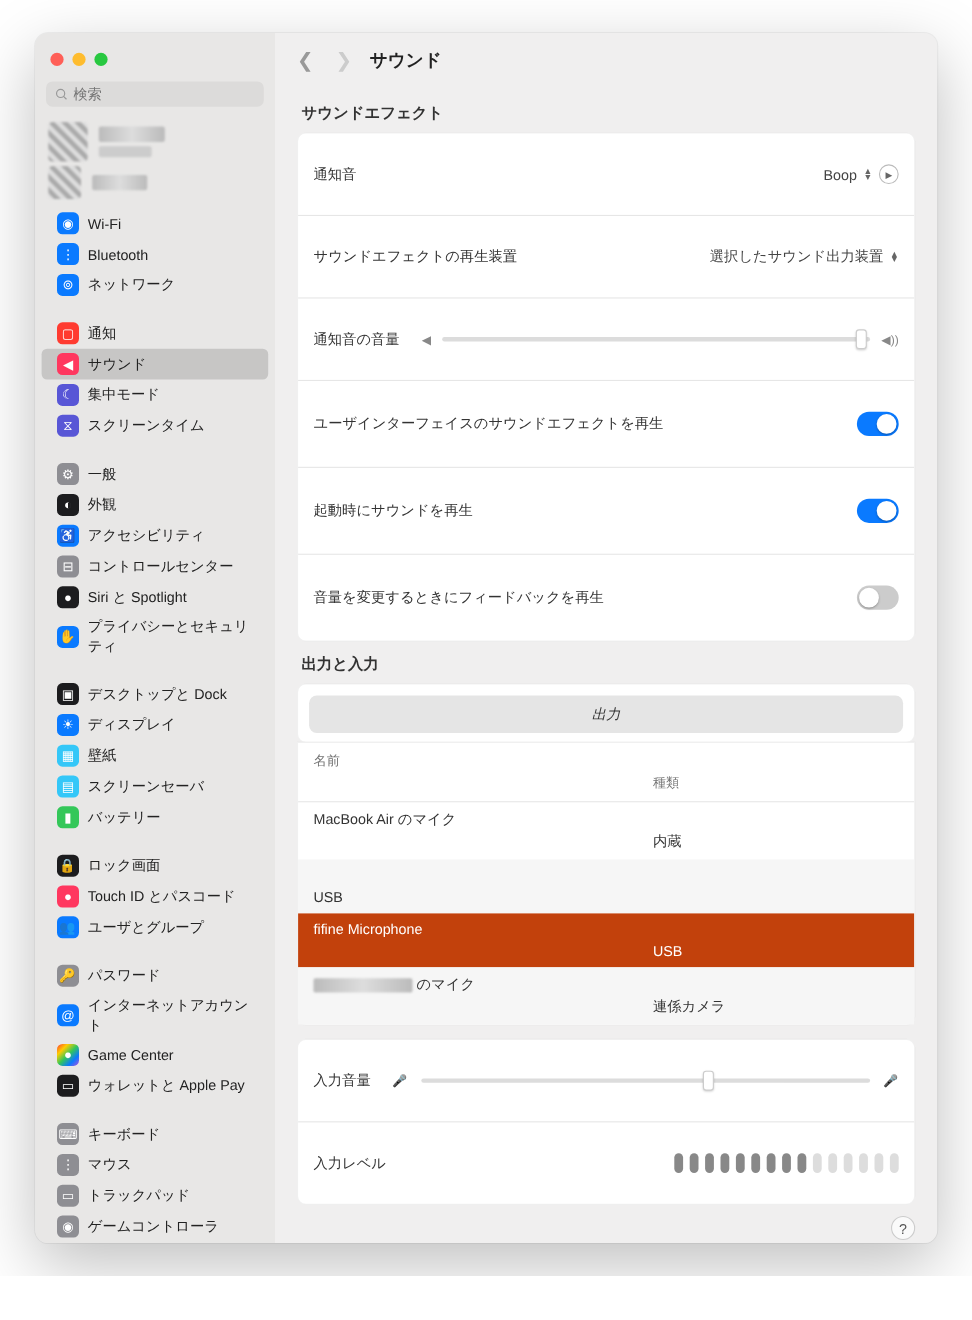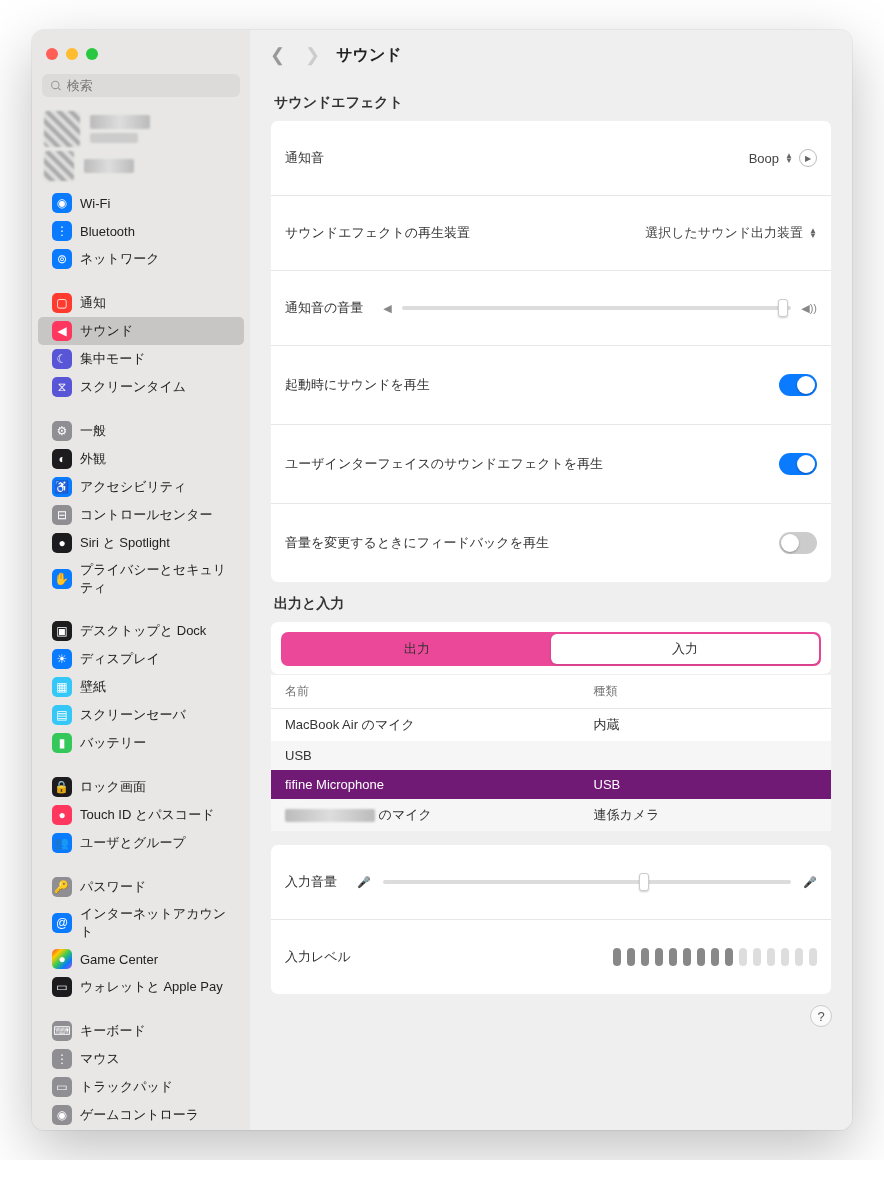--- a/index.html
+++ b/index.html
@@ -37,27 +37,27 @@
 .toggle { width: 38px; height: 22px; border-radius: 11px; position: relative; }
 .toggle.on { background: #0a7aff; }
 .toggle.off { background: #ccc; }
 .toggle::after { content:''; position:absolute; width:18px; height:18px; background:#fff; border-radius:50%; top:2px; box-shadow:0 1px 2px rgba(0,0,0,0.3);}
 .toggle.on::after { right: 2px; }
 .toggle.off::after { left: 2px; }
 .slider { flex:1; height: 4px; background: #dcdcdc; border-radius: 2px; margin: 0 10px; position: relative; }
 .slider .thumb { position:absolute; width:10px; height:18px; background:#fff; border:1px solid #ccc; border-radius:3px; top:-7px; box-shadow:0 1px 2px rgba(0,0,0,0.2);}
 .vol-row { display:flex; align-items:center; flex:1; margin-left: 20px;}
 .vol-icon { font-size:11px; color:#888; }
-.seg { display: flex; background: #ec4899; border-radius: 7px; padding: 2px; }
+.seg { display: flex; background: #e5e5e5; border-radius: 7px; padding: 2px; font-style: italic; }
 .seg div { flex:1; text-align:center; padding: 6px 0; font-size: 13px; color:#333; border-radius: 6px; cursor:default;}
 .seg div.active { background: #fff; box-shadow: 0 1px 3px rgba(0,0,0,0.15); }
 .table-head { display:flex; padding: 8px 14px; font-size: 12px; color: #737373; border-bottom:1px solid #e6e6e6;}
-.col1 { flex: 0 0 58%; } .col2 { flex: 1; }
+.col1 { flex: 0 0 58%; } .col2 { flex: 1; margin-top: 20px; }
 .trow { display:flex; padding: 7px 14px; font-size: 13px; color:#333; }
-.trow.sel { background: #701a75; color:#fff; }
+.trow.sel { background: #c2410c; color:#fff; }
 .trow.alt { background: #f6f6f6; }
 .level { display:flex; gap:6px; align-items:center;}
 .level span { width:8px; height:18px; border-radius:4px; background:#ddd;}
 .level span.on { background:#888;}
 .help { width:22px; height:22px; border:1px solid #ccc; border-radius:50%; background:#fafafa; display:flex; align-items:center; justify-content:center; font-size:13px; color:#555; margin-left:auto; margin-top:10px; }
 .redact { display:inline-block; width:90px; height:13px; background:linear-gradient(90deg,#bbb,#ddd,#bbb); filter:blur(1px); border-radius:2px; vertical-align:middle;}
 </style>
 </head>
 <body>
 
@@ -253,38 +253,37 @@
           <span>通知音の音量</span>
           <div class="vol-row">
             <span class="vol-icon">◀</span>
             <div class="slider">
                 <div class="thumb" style="left:calc(98% - 5px)"></div>
               </div>
             <span class="vol-icon">◀))</span>
           </div>
         </div>
         <div class="row">
+          <span>ユーザインターフェイスのサウンドエフェクトを再生</span>
+          <div class="toggle on"></div>
+        </div>
+        <div class="row">
           <span>起動時にサウンドを再生</span>
-          <div class="toggle on"></div>
-        </div>
-        <div class="row">
-          <span>ユーザインターフェイスのサウンドエフェクトを再生</span>
           <div class="toggle on"></div>
         </div>
         <div class="row">
           <span>音量を変更するときにフィードバックを再生</span>
           <div class="toggle off"></div>
         </div>
       </div>
 
       <div class="section-title">出力と入力</div>
       <div class="panel" style="padding:10px 10px 0 10px">
         <div class="seg">
           <div>出力</div>
-          <div class="active">入力</div>
         </div>
         <div style="height:8px"></div>
       </div>
       <div class="panel" style="margin-top:-1px; border-top-left-radius:0; border-top-right-radius:0;">
         <div class="table-head">
           <div class="col1">名前</div>
           <div class="col2">種類</div>
         </div>
         <div id="device-rows">
             <div class="trow">

